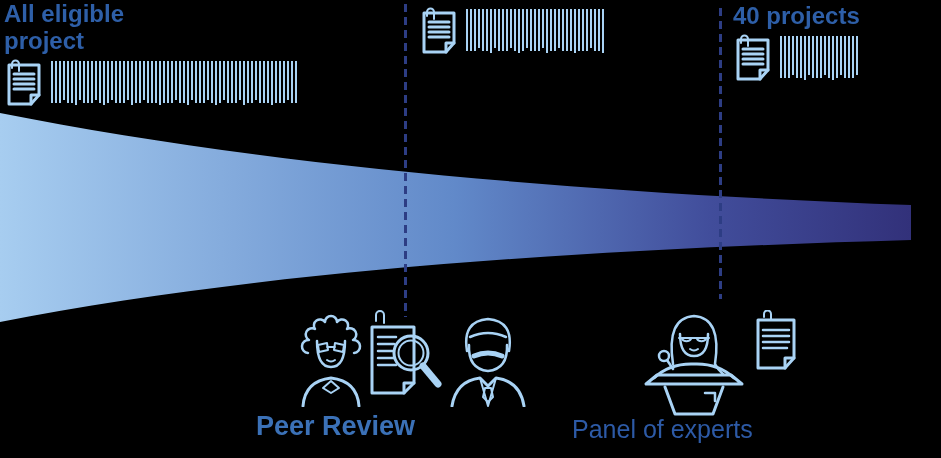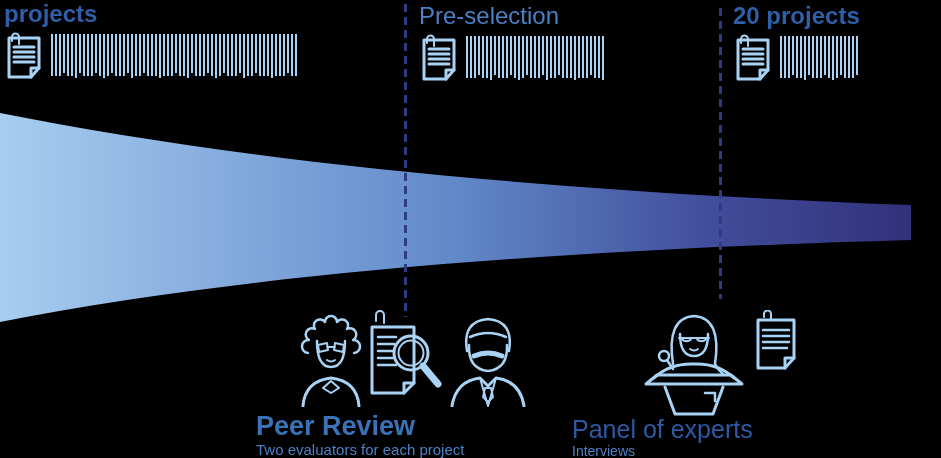--- a/index.html
+++ b/index.html
@@ -54,21 +54,22 @@
         <stop offset="1" style="stop-color:var(--funnel-3,#32317a)"></stop>
       </linearGradient>
     </defs>
     <path d="M0,13 C250,63 560,92 911,105 L911,140 C560,150 250,173 0,222 Z" style="fill:url(#funnelGrad);stroke:none"></path>
   </svg>
 
   <div class="dash dash-1"></div>
   <div class="dash dash-2"></div>
 
   <section class="stage stage-1">
-    <div class="line t-bold">projects</div>
+    <div class="line t-bold">All eligible</div>
+    <div class="line t-bold">project</div>
     <div class="docrow">
       <svg class="icon" width="44" height="48" viewBox="0 0 44 48">
         <path d="M5,7 H35 V37 L27,46 H5 Z"></path>
           <path d="M35,37 H27 V46"></path>
         <path d="M10,16 H30 M10,21 H30 M10,26 H30 M10,31 H30"></path>
         <path d="M8,10 V6 a3.5,3.5 0 0,1 7,0 V13" style="stroke-width:2"></path>
       </svg>
       <div class="stack">
           <i></i>
           <i></i>
@@ -130,21 +131,20 @@
           <i></i>
           <i></i>
           <i></i>
           <i></i>
           <i></i>
         </div>
     </div>
   </section>
 
   <section class="stage stage-2">
-    <div class="line t-light">Pre-selection</div>
     <div class="docrow">
       <svg class="icon" width="44" height="48" viewBox="0 0 44 48">
         <path d="M5,7 H35 V37 L27,46 H5 Z"></path>
           <path d="M35,37 H27 V46"></path>
         <path d="M10,16 H30 M10,21 H30 M10,26 H30 M10,31 H30"></path>
         <path d="M8,10 V6 a3.5,3.5 0 0,1 7,0 V13" style="stroke-width:2"></path>
       </svg>
       <div class="stack">
           <i></i>
           <i></i>
@@ -179,21 +179,21 @@
           <i></i>
           <i></i>
           <i></i>
           <i></i>
           <i></i>
         </div>
     </div>
   </section>
 
   <section class="stage stage-3">
-    <div class="line t-bold">20 projects</div>
+    <div class="line t-bold">40 projects</div>
     <div class="docrow">
       <svg class="icon" width="44" height="48" viewBox="0 0 44 48">
         <path d="M5,7 H35 V37 L27,46 H5 Z"></path>
           <path d="M35,37 H27 V46"></path>
         <path d="M10,16 H30 M10,21 H30 M10,26 H30 M10,31 H30"></path>
         <path d="M8,10 V6 a3.5,3.5 0 0,1 7,0 V13" style="stroke-width:2"></path>
       </svg>
       <div class="stack">
           <i></i>
           <i></i>
@@ -241,21 +241,20 @@
       <path d="M19,40 Q14,10 40,8 Q66,10 61,40" style="stroke-width:2.5"></path>
       <path d="M22,26 Q40,18 58,26" style="stroke-width:2.5"></path>
       <path d="M21,34 Q20,58 40,60 Q60,58 59,34" style="stroke-width:2.5"></path>
       <path d="M26,45 Q40,39 54,45" style="stroke-width:5"></path>
       <path d="M4,95 Q8,70 32,67 L40,75 L48,67 Q72,70 76,95"></path>
       <path d="M32,67 L40,95 M48,67 L40,95" style="stroke-width:2"></path>
       <path d="M37,77 h6 l2,9 -5,5 -5,-5 z" style="stroke-width:2"></path>
     </svg>
   </div>
   <div class="step-title peer-title">Peer Review</div>
-  <div class="step-title peer-sub">Two evaluators for each project</div>
 
   <div class="panel-icons">
     <svg class="icon" width="104" height="110" viewBox="0 0 104 110">
       <path d="M31,58 Q24,12 52,10 Q80,12 73,58 Q76,64 81,68" style="stroke-width:2.5"></path>
       <path d="M38,28 Q38,50 52,50 Q66,50 66,28" style="stroke-width:2.5"></path>
       <path d="M37,32 H67 M40,33 a5,4 0 0,0 9,0 M55,33 a5,4 0 0,0 9,0" style="stroke-width:2"></path>
       <path d="M48,43 q4,3 8,0" style="stroke-width:2"></path>
       <circle cx="22" cy="50" r="5" style="stroke-width:2.5"></circle>
         <path d="M25,54 L31,63" style="stroke-width:2.5"></path>
       <path d="M12,72 Q28,57 52,58 Q76,57 92,72"></path>
@@ -264,15 +263,14 @@
       <path d="M63,87 h10 M73,87 v8" style="stroke-width:2.5"></path>
     </svg>
     <svg class="icon" width="50" height="64" viewBox="0 0 50 64" style="margin-top:4px">
       <path d="M4,10 H40 V48 L31,58 H4 Z"></path>
         <path d="M40,48 H31 V58"></path>
       <path d="M10,7 V4 a3.5,3.5 0 0,1 7,0 V10" style="stroke-width:2"></path>
       <path d="M9,20 H35 M9,26 H35 M9,32 H35 M9,38 H33" style="stroke-width:2.5"></path>
     </svg>
   </div>
   <div class="step-title panel-title">Panel of experts</div>
-  <div class="step-title panel-sub">Interviews</div>
 
 </div>
 
 </body></html>

